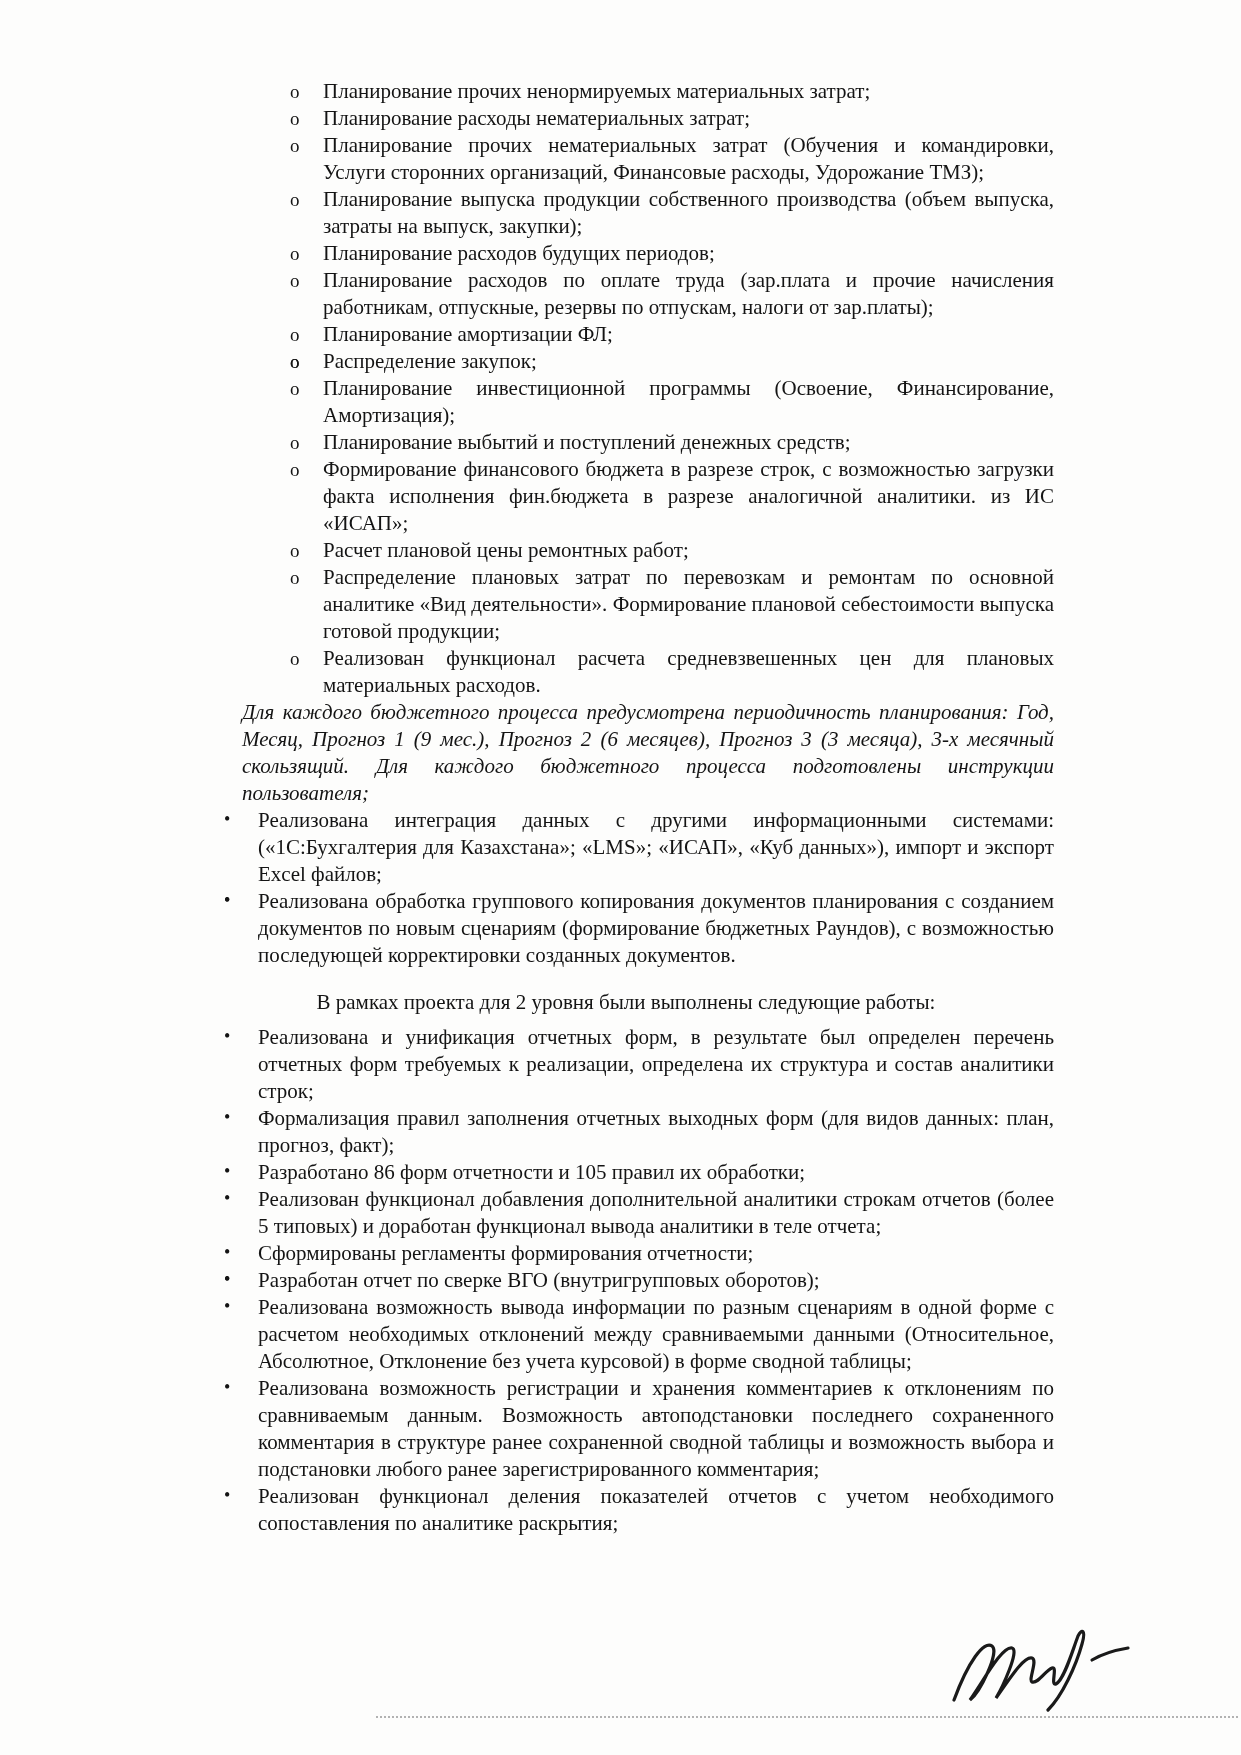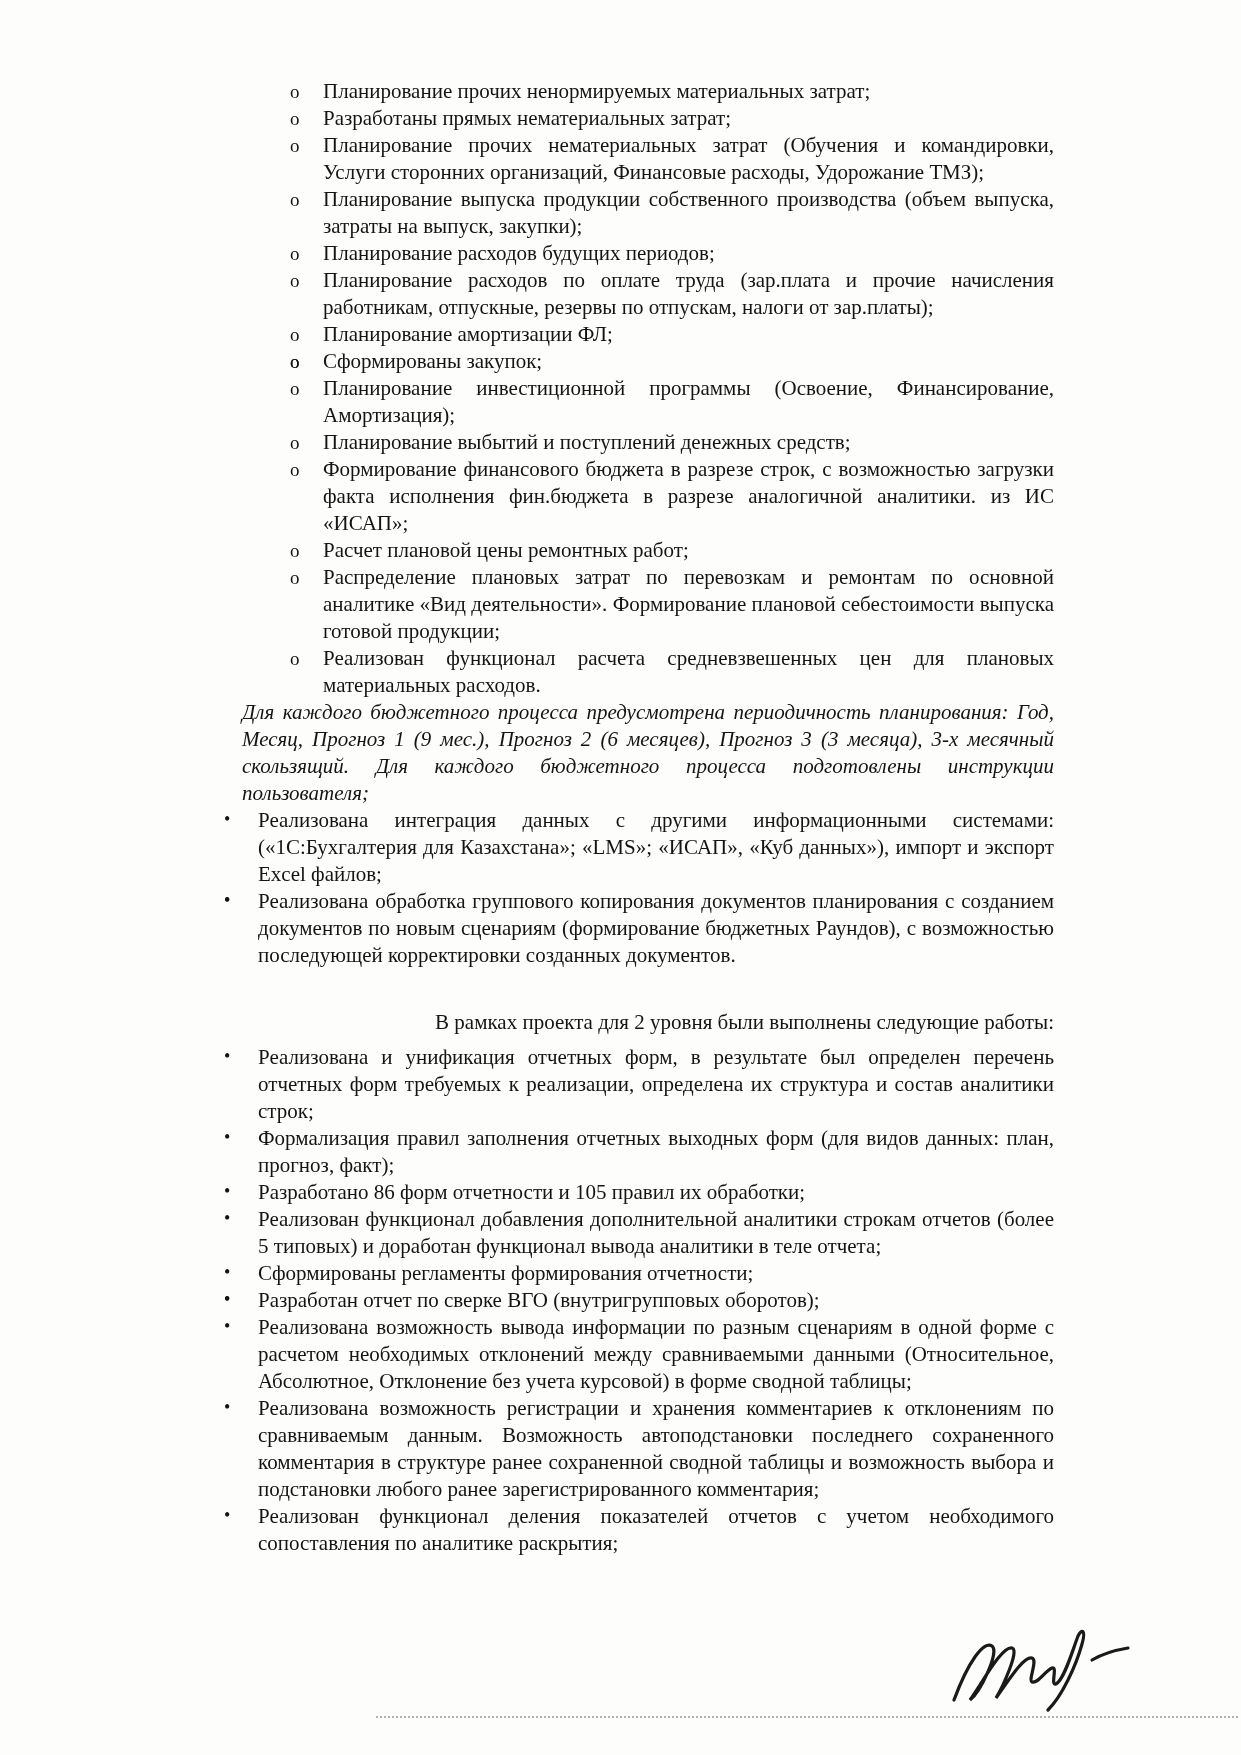--- a/index.html
+++ b/index.html
@@ -53,22 +53,22 @@
     left: 26px;
     top: -1px;
     font-size: 18px;
   }
   .para {
     margin: 0 0 0 44px;
     text-align: justify;
     font-style: italic;
   }
   .heading {
-    margin: 40px 0 8px 0;
-    text-align: right;
+    margin: 20px 0 8px 0;
+    text-align: center;
   }
   .signature {
     position: absolute;
     left: 940px;
     top: 1622px;
     width: 210px;
     height: 100px;
   }
   .signature svg { width: 100%; height: 100%; }
   .dotted-line {
@@ -82,28 +82,28 @@
   }
 </style>
 </head>
 <body>
 
 <div class="page">
   <div class="content">
 
     <ul class="list sub">
         <li class="item"><span class="marker">o</span><span class="txt">Планирование прочих ненормируемых материальных затрат;</span></li>
-        <li class="item"><span class="marker">o</span><span class="txt">Разработаны прямых нематериальных затрат;</span></li>
+        <li class="item"><span class="marker">o</span><span class="txt">Планирование расходы нематериальных затрат;</span></li>
         <li class="item"><span class="marker">o</span><span class="txt">Планирование прочих нематериальных затрат (Обучения и командировки, Услуги сторонних организаций, Финансовые расходы, Удорожание ТМЗ);</span></li>
         <li class="item"><span class="marker">o</span><span class="txt">Планирование выпуска продукции собственного производства (объем выпуска, затраты на выпуск, закупки);</span></li>
         <li class="item"><span class="marker">o</span><span class="txt">Планирование расходов будущих периодов;</span></li>
         <li class="item"><span class="marker">o</span><span class="txt">Планирование расходов по оплате труда (зар.плата и прочие начисления работникам, отпускные, резервы по отпускам, налоги от зар.платы);</span></li>
         <li class="item"><span class="marker">o</span><span class="txt">Планирование амортизации ФЛ;</span></li>
         <li class="item"><span class="marker">o</span></li>
-        <li class="item"><span class="marker">o</span><span class="txt">Сформированы закупок;</span></li>
+        <li class="item"><span class="marker">o</span><span class="txt">Распределение закупок;</span></li>
         <li class="item"><span class="marker">o</span><span class="txt">Планирование инвестиционной программы (Освоение, Финансирование, Амортизация);</span></li>
         <li class="item"><span class="marker">o</span><span class="txt">Планирование выбытий и поступлений денежных средств;</span></li>
         <li class="item"><span class="marker">o</span><span class="txt">Формирование финансового бюджета в разрезе строк, с возможностью загрузки факта исполнения фин.бюджета в разрезе аналогичной аналитики. из ИС «ИСАП»;</span></li>
         <li class="item"><span class="marker">o</span><span class="txt">Расчет плановой цены ремонтных работ;</span></li>
         <li class="item"><span class="marker">o</span><span class="txt">Распределение плановых затрат по перевозкам и ремонтам по основной аналитике «Вид деятельности». Формирование плановой себестоимости выпуска готовой продукции;</span></li>
         <li class="item"><span class="marker">o</span><span class="txt">Реализован функционал расчета средневзвешенных цен для плановых материальных расходов.</span></li>
       </ul>
 
     <p class="para">Для каждого бюджетного процесса предусмотрена периодичность планирования: Год, Месяц, Прогноз 1 (9 мес.), Прогноз 2 (6 месяцев), Прогноз 3 (3 месяца), 3-х месячный скользящий. Для каждого бюджетного процесса подготовлены инструкции пользователя;</p>
 

